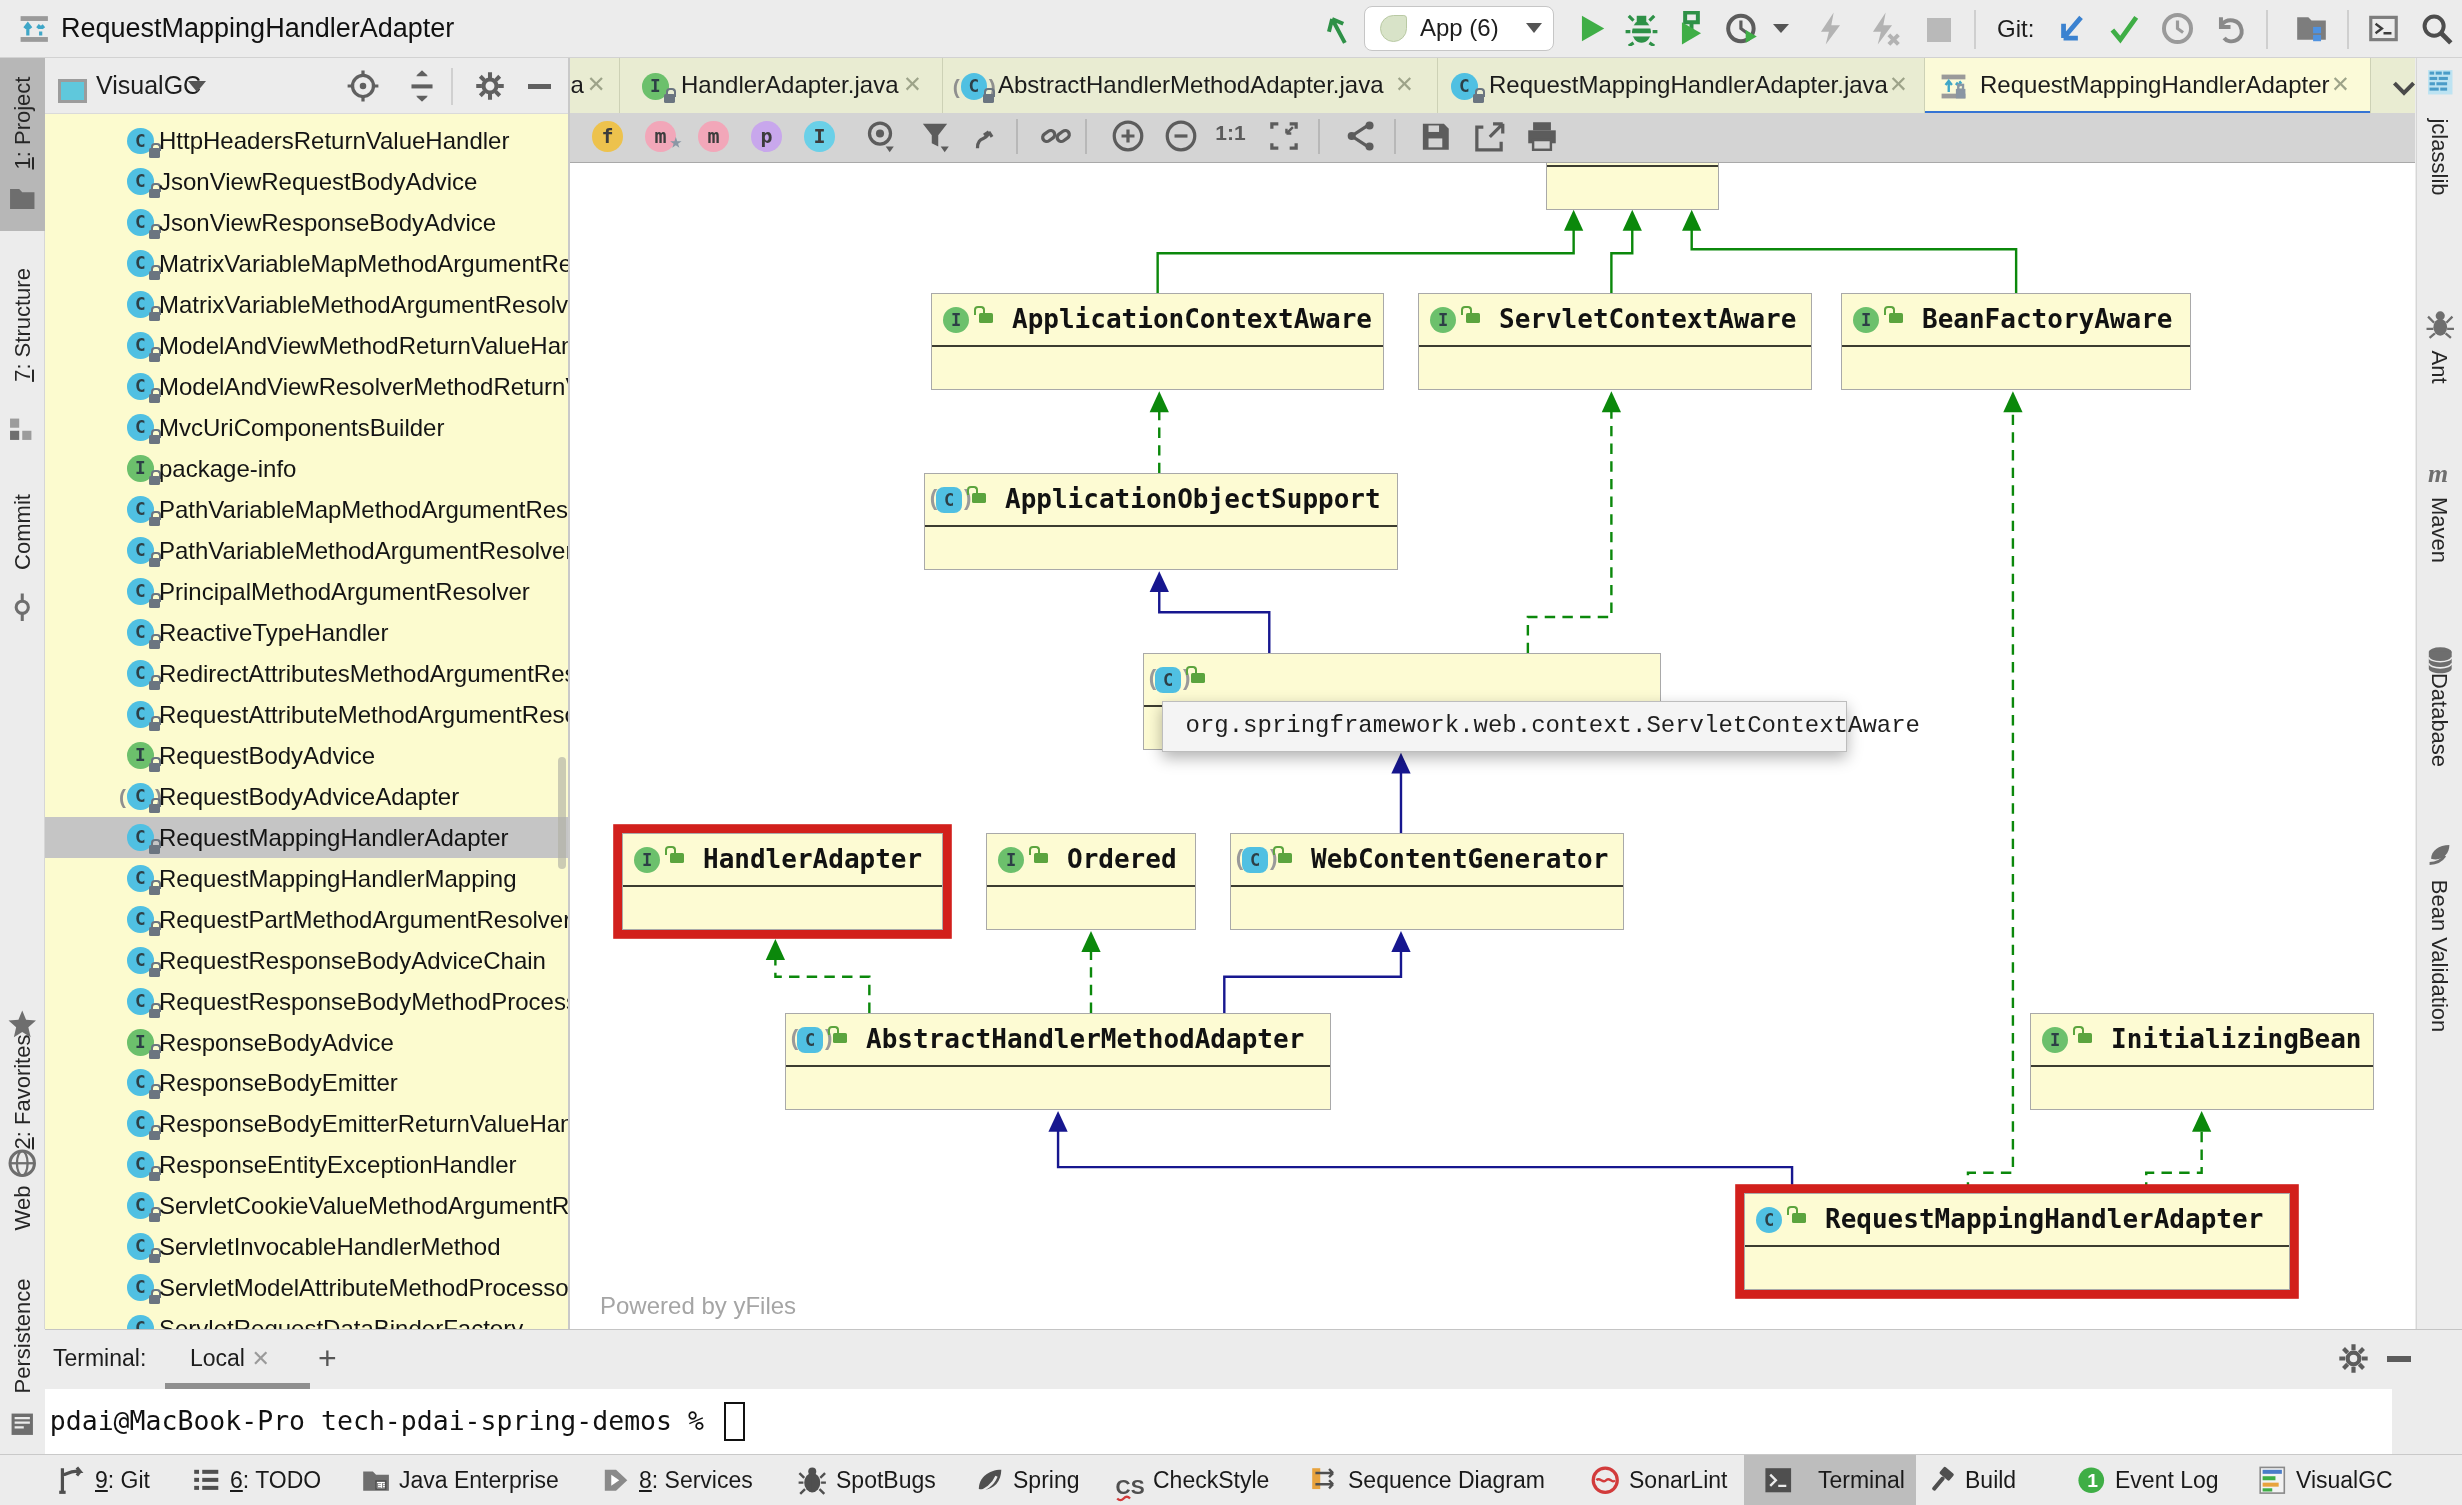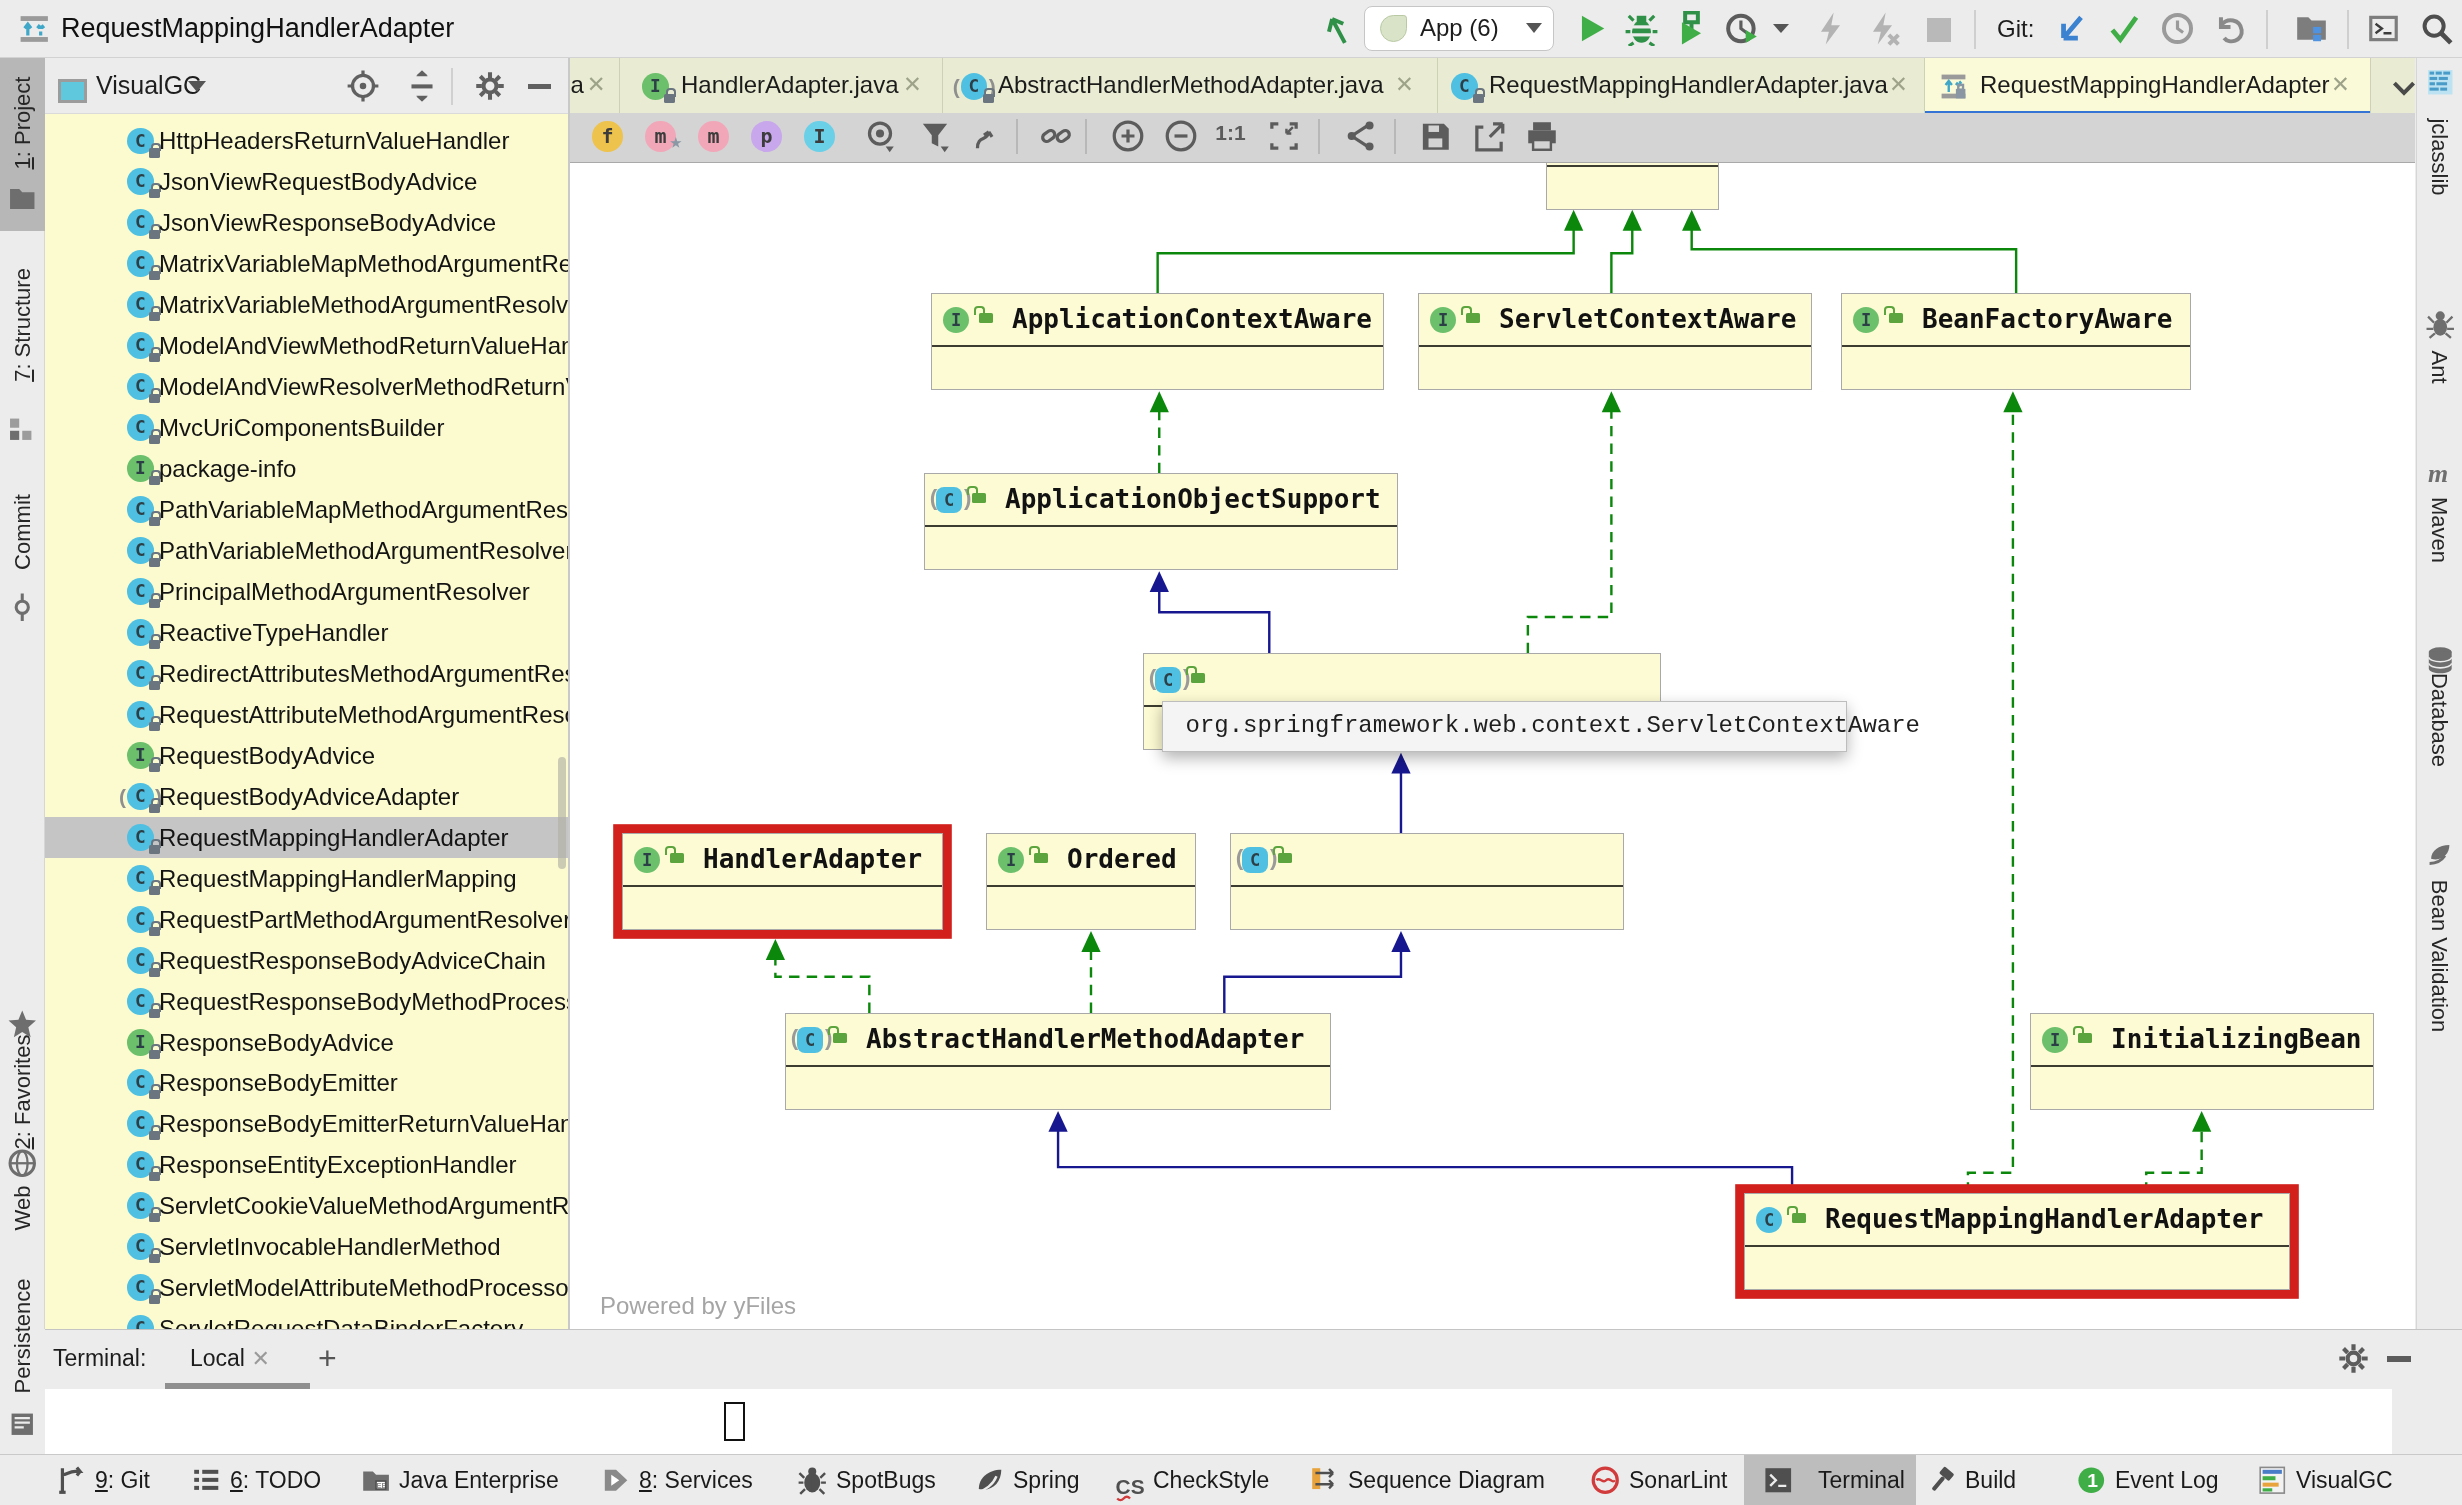--- a/index.html
+++ b/index.html
@@ -761,20 +761,21 @@
           <span class="lbl">Ordered</span>
         </div>
         <div class="divl"></div>
       </div>
       <div class="node" style="left: 661px; top: 670px; width: 394px; height: 97px;">
         <div class="ttl">
           <span class="nicon t-abstract">C</span>
           <span class="npar" style="left:4.8px;">(</span>
           <span class="npar" style="left:39px;">)</span>
           <span class="nlock"></span>
+          <span class="lbl">WebContentGenerator</span>
         </div>
         <div class="divl"></div>
       </div>
       <div class="node" style="left: 216px; top: 850px; width: 546px; height: 97px;">
         <div class="ttl">
           <span class="nicon t-abstract">C</span>
           <span class="npar" style="left:4.8px;">(</span>
           <span class="npar" style="left:39px;">)</span>
           <span class="nlock"></span>
           <span class="lbl">AbstractHandlerMethodAdapter</span>
@@ -812,20 +813,21 @@
         <svg class="icon" viewBox="0 0 42 42">
             <circle cx="21" cy="21" r="7" fill="none" stroke="#5c5c5c" stroke-width="5"></circle>
             <g stroke="#5c5c5c" stroke-width="5">
               <path d="M21 4 V11 M21 31 V38 M4 21 H11 M31 21 H38 M9 9 L14 14 M28 28 L33 33 M33 9 L28 14 M14 28 L9 33"></path>
             </g>
           </svg>
       </span>
       <span class="abs" style="left:2342px;top:26px;width:24px;height:5.6px;background:#5c5c5c;"></span>
     </div>
     <div class="termbody">
+      <span class="prompt">pdai@MacBook-Pro tech-pdai-spring-demos %</span>
       <span class="cursor"></span>
     </div>
   </div>
 
   <div class="abs statusbar"></div>
   <div id="sitems">
       <div class="sitem" style="left: 45px; top: 1455px; width: 137px;">
         <span class="sico" style="left:11.2px;">
           <svg class="icon" viewBox="0 0 38 38">
             <path d="M8 34 V10 M8 10 L8 4 M8 12 C14 12 16 8 24 8 L30 8 L26 3 M30 8 L26 13" stroke="#4f4f4f" stroke-width="4" fill="none"></path>

